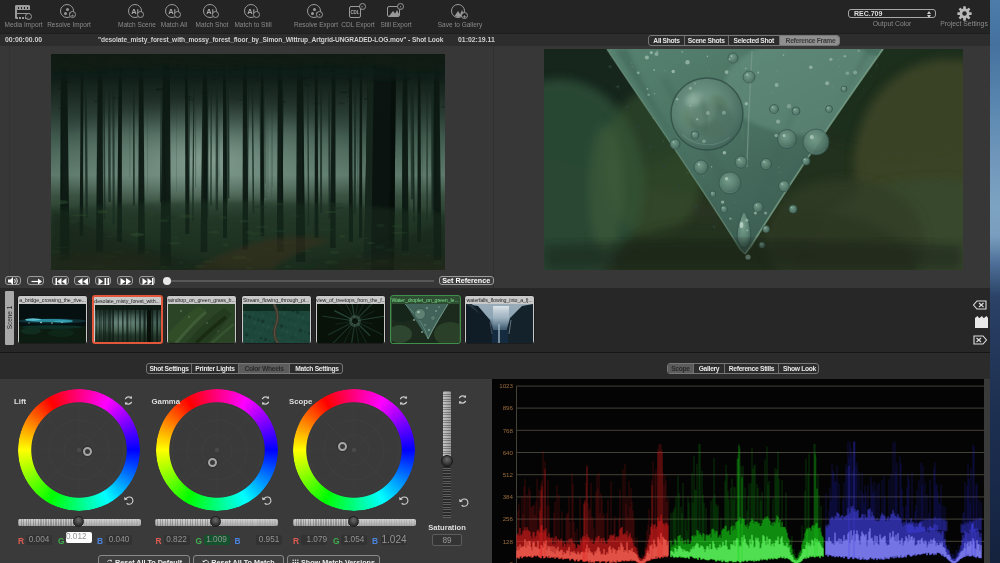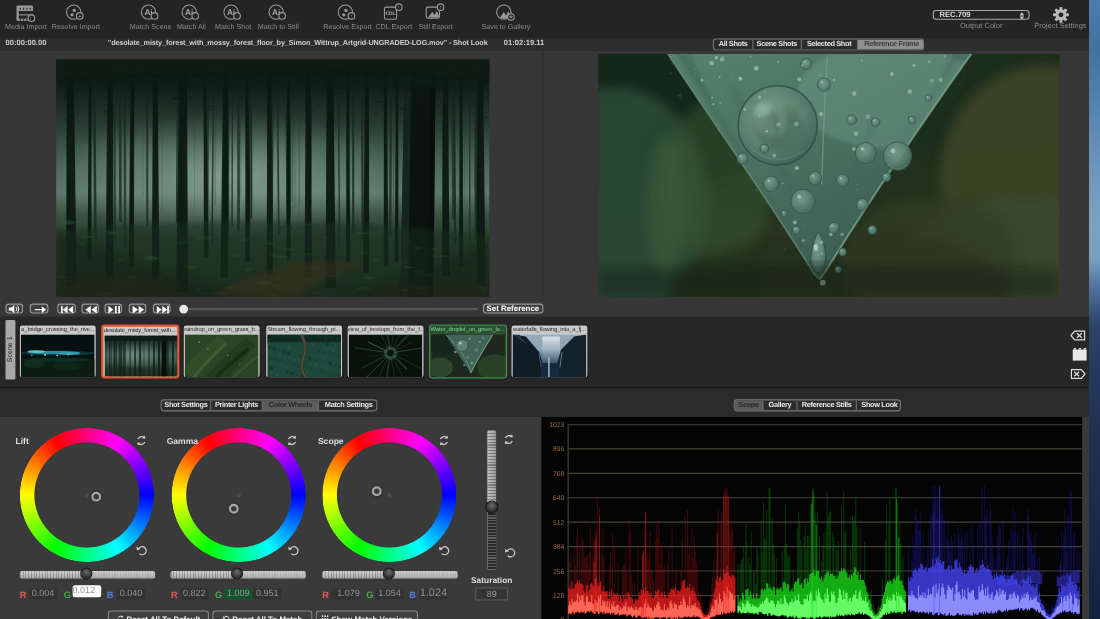--- a/index.html
+++ b/index.html
@@ -1143,21 +1143,21 @@
 <div style="position:absolute;left:155.0px;top:518.5px;width:123px;height:7.5px;border-radius:2px;background:linear-gradient(180deg,#d2d2d2,#a8a8a8);overflow:hidden">
     <div style="position:absolute;left:0;top:0;width:50%;height:100%;background:repeating-linear-gradient(90deg,rgba(40,40,40,.26) 0 1px,transparent 1px 2.5px)"></div>
     <div style="position:absolute;left:50%;top:0;width:50%;height:100%;background:repeating-linear-gradient(90deg,rgba(90,90,90,.13) 0 1px,transparent 1px 2.5px)"></div>
   </div>
 <div style="position:absolute;left:210.3px;top:516.1px;width:11px;height:11px;border-radius:50%;background:radial-gradient(circle at 50% 35%,#6a6a6a,#2e2e2e 70%);border:1px solid #1c1c1c"></div>
 <div style="position:absolute;left:155.5px;top:535.5px;font-size:8.4px;font-weight:bold;color:#e05c52">R</div>
 <div style="position:absolute;left:163.5px;top:534.7px;width:26px;height:10.5px;background:#323232;border-radius:2px;font-size:8.2px;color:#949494;text-align:center;line-height:10.5px">0.822</div>
 <div style="position:absolute;left:195.5px;top:535.5px;font-size:8.4px;font-weight:bold;color:#3fae4d">G</div>
 <div style="position:absolute;left:203.5px;top:534.7px;width:26px;height:10.5px;background:#14532d;border-radius:2px;font-size:8.2px;color:#949494;text-align:center;line-height:10.5px">1.009</div>
 <div style="position:absolute;left:234.5px;top:535.5px;font-size:8.4px;font-weight:bold;color:#4a84e0">B</div>
-<div style="position:absolute;left:230px;top:534.7px;width:26px;height:10.5px;background:#323232;border-radius:2px;font-size:8.2px;color:#949494;text-align:center;line-height:10.5px">0.951</div>
+<div style="position:absolute;left:256px;top:534.7px;width:26px;height:10.5px;background:#323232;border-radius:2px;font-size:8.2px;color:#949494;text-align:center;line-height:10.5px">0.951</div>
 <div style="position:absolute;left:293.0px;top:389.0px;width:122px;height:122px;border-radius:50%;background:conic-gradient(from 0deg,hsl(330,100%,50%) 0deg,hsl(300,100%,50%) 30deg,hsl(270,100%,50%) 60deg,hsl(240,100%,50%) 90deg,hsl(210,100%,50%) 120deg,hsl(180,100%,50%) 150deg,hsl(150,100%,50%) 180deg,hsl(120,100%,50%) 210deg,hsl(90,100%,50%) 240deg,hsl(60,100%,50%) 270deg,hsl(30,100%,50%) 300deg,hsl(0,100%,50%) 330deg,hsl(330,100%,50%) 360deg);-webkit-mask:radial-gradient(circle closest-side,transparent 77.5%,#000 79%)"></div>
 <svg width="122" height="122" viewBox="0 0 122 122" style="position:absolute;left:293.0px;top:389.0px">
     <g stroke="#404040" stroke-width="0.7" fill="none">
       <circle cx="61" cy="61" r="15"></circle>
       <circle cx="61" cy="61" r="30"></circle>
       <circle cx="61" cy="61" r="45"></circle>
       <line x1="69.0" y1="61.0" x2="106.0" y2="61.0"></line>
       <line x1="66.7" y1="66.7" x2="92.8" y2="92.8"></line>
       <line x1="61.0" y1="69.0" x2="61.0" y2="106.0"></line>
       <line x1="55.3" y1="66.7" x2="29.2" y2="92.8"></line>

